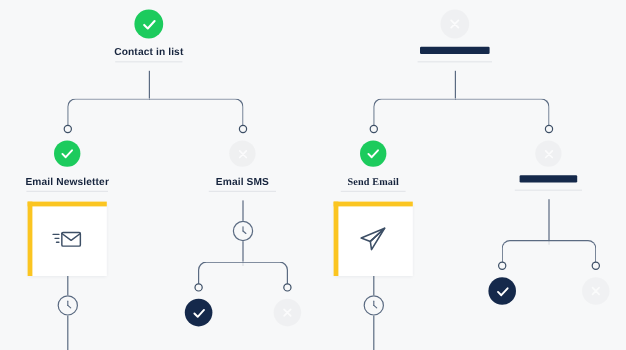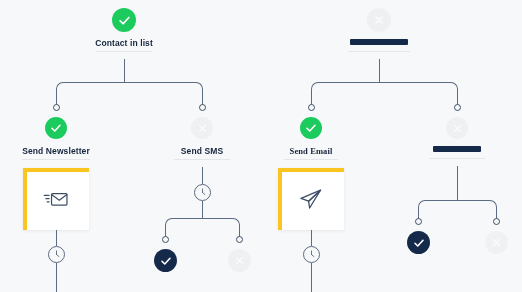--- a/index.html
+++ b/index.html
@@ -152,21 +152,21 @@
 
   <div class="elbow elbow-l" style="left:56px; top:82px; width:68px; height:22px;"></div>
   <div class="elbow elbow-r" style="left:124px; top:82px; width:78px; height:22px;"></div>
 
   <div class="port" style="left:53px; top:104px;"></div>
   <div class="badge badge-green" style="left:45px; top:117px; width:22px; height:22px;">
     <svg width="12" height="12" viewBox="0 0 24 24" aria-hidden="true">
       <path d="M4 12.5 L9.5 18 L20 6.5" fill="none" stroke="#ffffff" stroke-width="3.2" stroke-linecap="round" stroke-linejoin="round"></path>
     </svg>
   </div>
-  <div class="node-label" style="left:56px; top:146px;">Send Newsletter</div>
+  <div class="node-label" style="left:56px; top:146px;">Email Newsletter</div>
   <div class="label-rule" style="left:56px; top:159px; width:68px;"></div>
 
   <div class="card" style="left:23px; top:168px;">
     <span class="card-icon">
       <svg width="26" height="22" viewBox="0 0 32 26" aria-hidden="true">
         <rect x="10.5" y="6.5" width="19" height="14" rx="1.2" fill="#ffffff" stroke="#3d4f66" stroke-width="1.5"></rect>
         <path d="M10.5 7.6 L20 14.6 L29.5 7.6" fill="none" stroke="#3d4f66" stroke-width="1.5" stroke-linecap="round" stroke-linejoin="round"></path>
         <line x1="1.5" y1="8.5" x2="7.5" y2="8.5" stroke="#3d4f66" stroke-width="1.4" stroke-linecap="round"></line>
         <line x1="3.5" y1="12.5" x2="7.5" y2="12.5" stroke="#3d4f66" stroke-width="1.4" stroke-linecap="round"></line>
         <line x1="5.0" y1="16.5" x2="7.5" y2="16.5" stroke="#3d4f66" stroke-width="1.4" stroke-linecap="round"></line>
@@ -183,21 +183,21 @@
     </svg>
   </div>
   <div class="line vline" style="left:56px; top:263px; height:29px;"></div>
 
   <div class="port" style="left:199px; top:104px;"></div>
   <div class="badge badge-x" style="left:191px; top:117px; width:22px; height:22px; opacity:0.55;">
     <svg width="11" height="11" viewBox="0 0 24 24" aria-hidden="true">
       <path d="M6 6 L18 18 M18 6 L6 18" fill="none" stroke="#ffffff" stroke-width="3" stroke-linecap="round"></path>
     </svg>
   </div>
-  <div class="node-label" style="left:202px; top:146px;">Send SMS</div>
+  <div class="node-label" style="left:202px; top:146px;">Email SMS</div>
   <div class="label-rule" style="left:202px; top:159px; width:56px;"></div>
 
   <div class="line vline" style="left:202px; top:167px; height:17px;"></div>
   <div class="clock" style="left:194px; top:184px;">
     <svg width="15" height="15" viewBox="0 0 16 16" aria-hidden="true">
       <line x1="8" y1="8" x2="8" y2="4.2" stroke="#5b6b82" stroke-width="1" stroke-linecap="round"></line>
       <line x1="8" y1="8" x2="10.6" y2="10.2" stroke="#5b6b82" stroke-width="1" stroke-linecap="round"></line>
     </svg>
   </div>
   <div class="line vline" style="left:202px; top:201px; height:17px;"></div>

